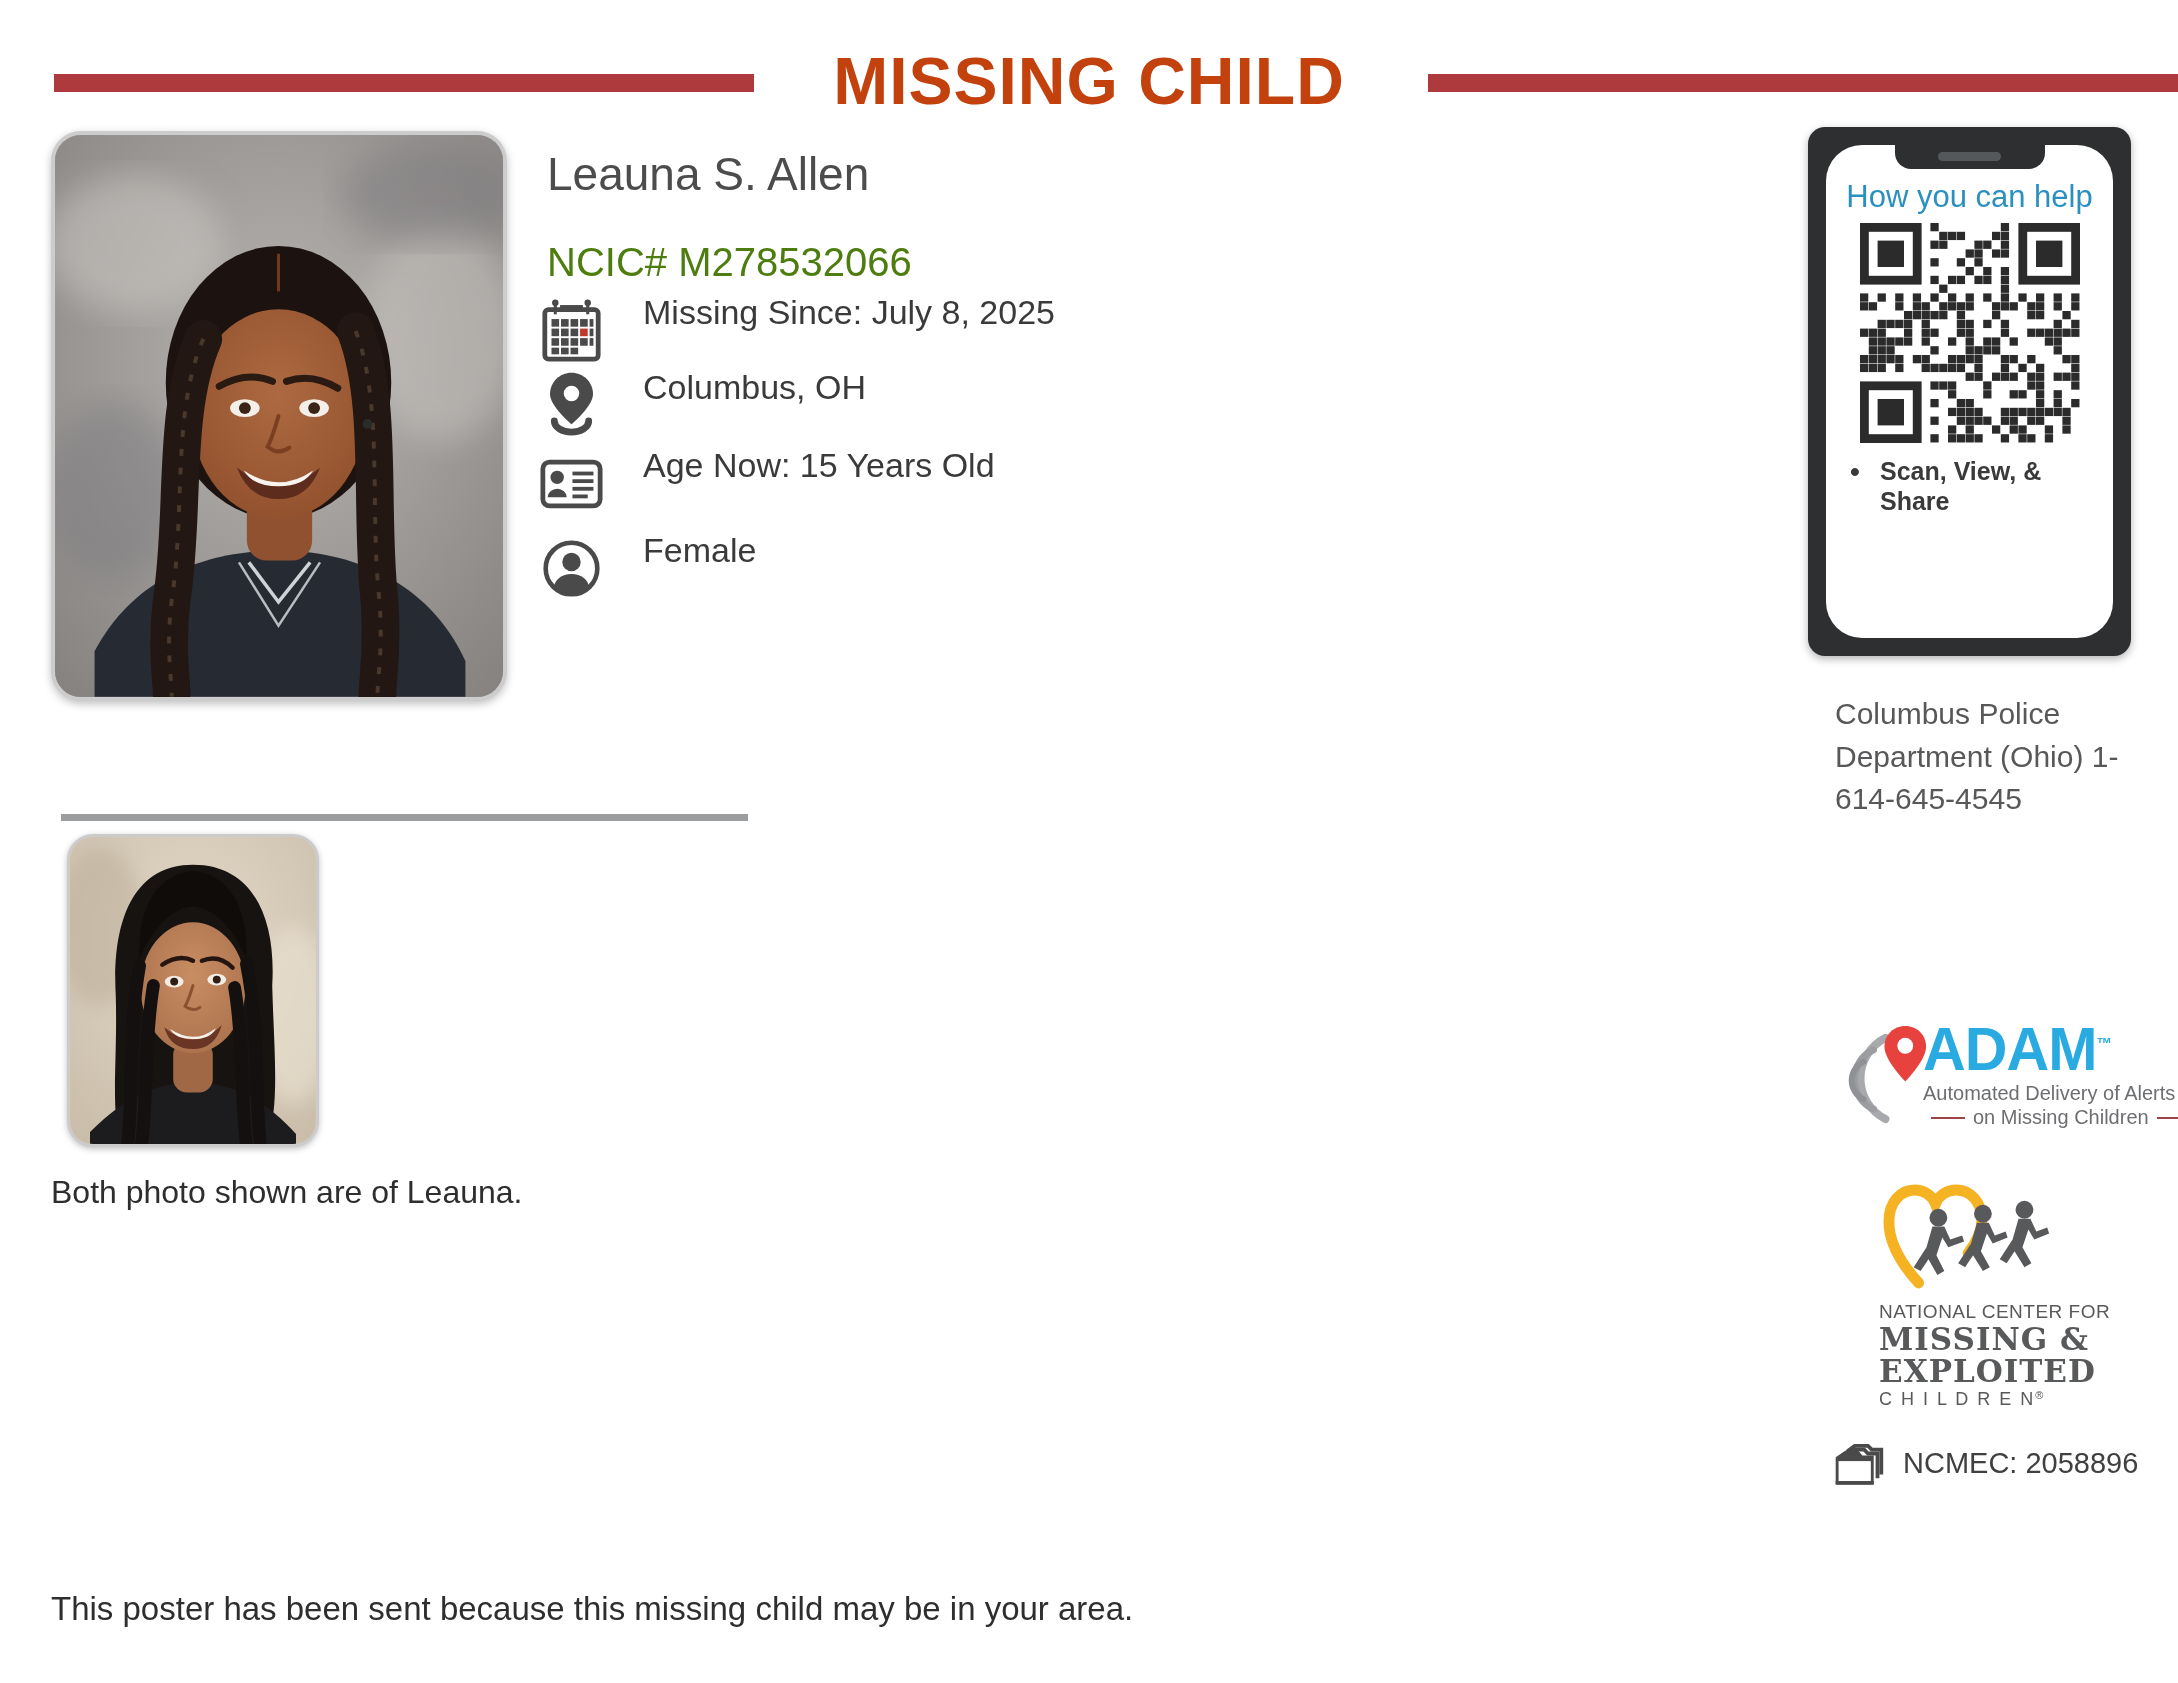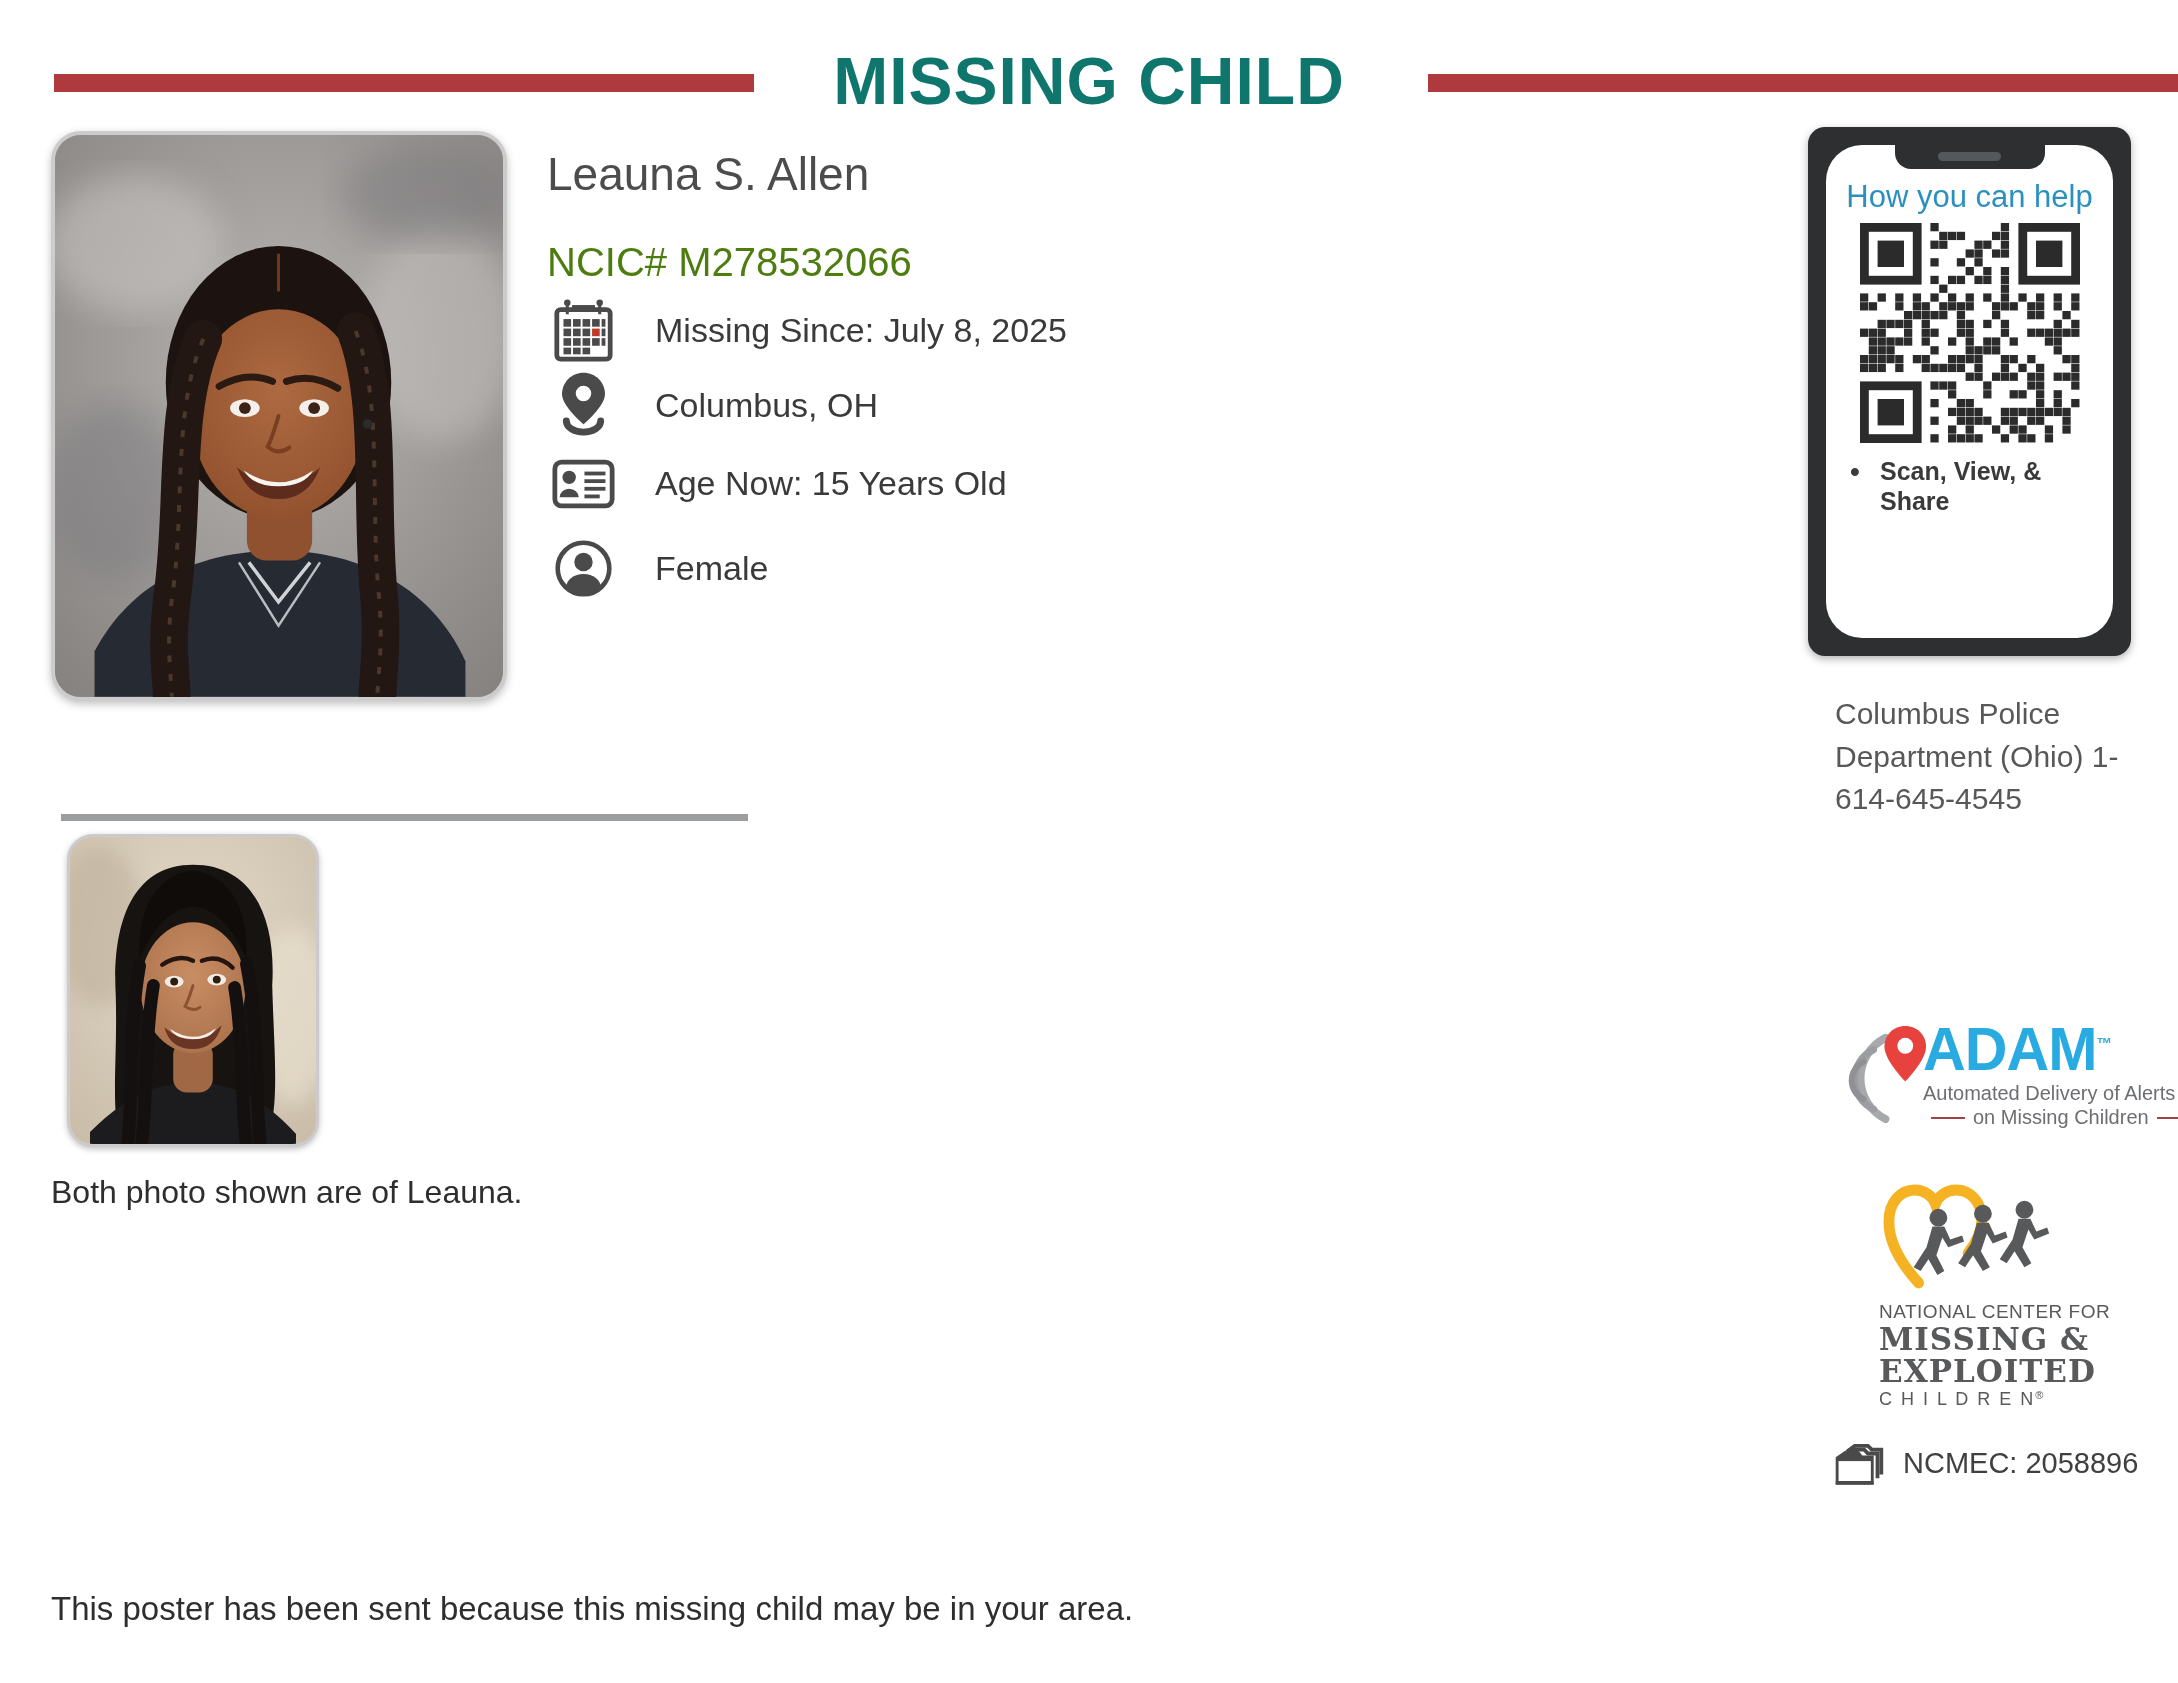--- a/index.html
+++ b/index.html
@@ -4,32 +4,32 @@
 <style>
   html,body{margin:0;padding:0;background:#ffffff;}
   .page{position:relative;width:2178px;height:1683px;background:#ffffff;overflow:hidden;
         font-family:"Liberation Sans",sans-serif;color:#3e3e3e;}
 
   
   .hdr-bar{position:absolute;top:74px;height:18px;background:#AF3A3E;}
   .hdr-bar-left{left:54px;width:700px;}
   .hdr-bar-right{left:1428px;width:750px;}
   .title{position:absolute;left:0;top:48px;width:2178px;text-align:center;
-         font-size:66px;font-weight:bold;color:#0f766e;letter-spacing:1px;line-height:1;}
+         font-size:66px;font-weight:bold;color:#c2410c;letter-spacing:1px;line-height:1;}
 
   
   .main-photo{position:absolute;left:51px;top:131px;width:448px;height:562px;
               border:4px solid #cccccc;border-radius:30px;overflow:hidden;
               box-shadow:0 3px 8px rgba(0,0,0,.25);background:#9a9897;}
   .main-photo svg{display:block;}
 
   
   .name{position:absolute;left:547px;top:147px;font-size:46px;color:#4c4c4c;}
   .ncic{position:absolute;left:547px;top:240px;font-size:40px;color:#4d7c0f;}
-  .detail-row{position:absolute;left:552px;display:flex;align-items:center;}
+  .detail-row{position:absolute;left:540px;display:flex;align-items:flex-start;}
   .detail-row .icn{width:63px;height:75px;display:flex;align-items:center;justify-content:center;flex:none;}
   .detail-row .rowtext{margin-left:40px;font-size:34px;color:#3a3a3a;white-space:nowrap;}
   .row-1{top:293px;} .row-2{top:368px;} .row-3{top:446px;} .row-4{top:531px;}
 
   
   .phone{position:absolute;left:1808px;top:127px;width:323px;height:529px;
          background:#2d2f31;border-radius:17px;box-shadow:0 3px 8px rgba(0,0,0,.3);}
   .screen{position:absolute;left:18px;top:18px;right:18px;bottom:18px;background:#ffffff;
           border-radius:36px;display:flex;flex-direction:column;align-items:center;overflow:hidden;}
   .notch{position:absolute;left:50%;top:14px;transform:translateX(-50%);width:150px;height:28px;

